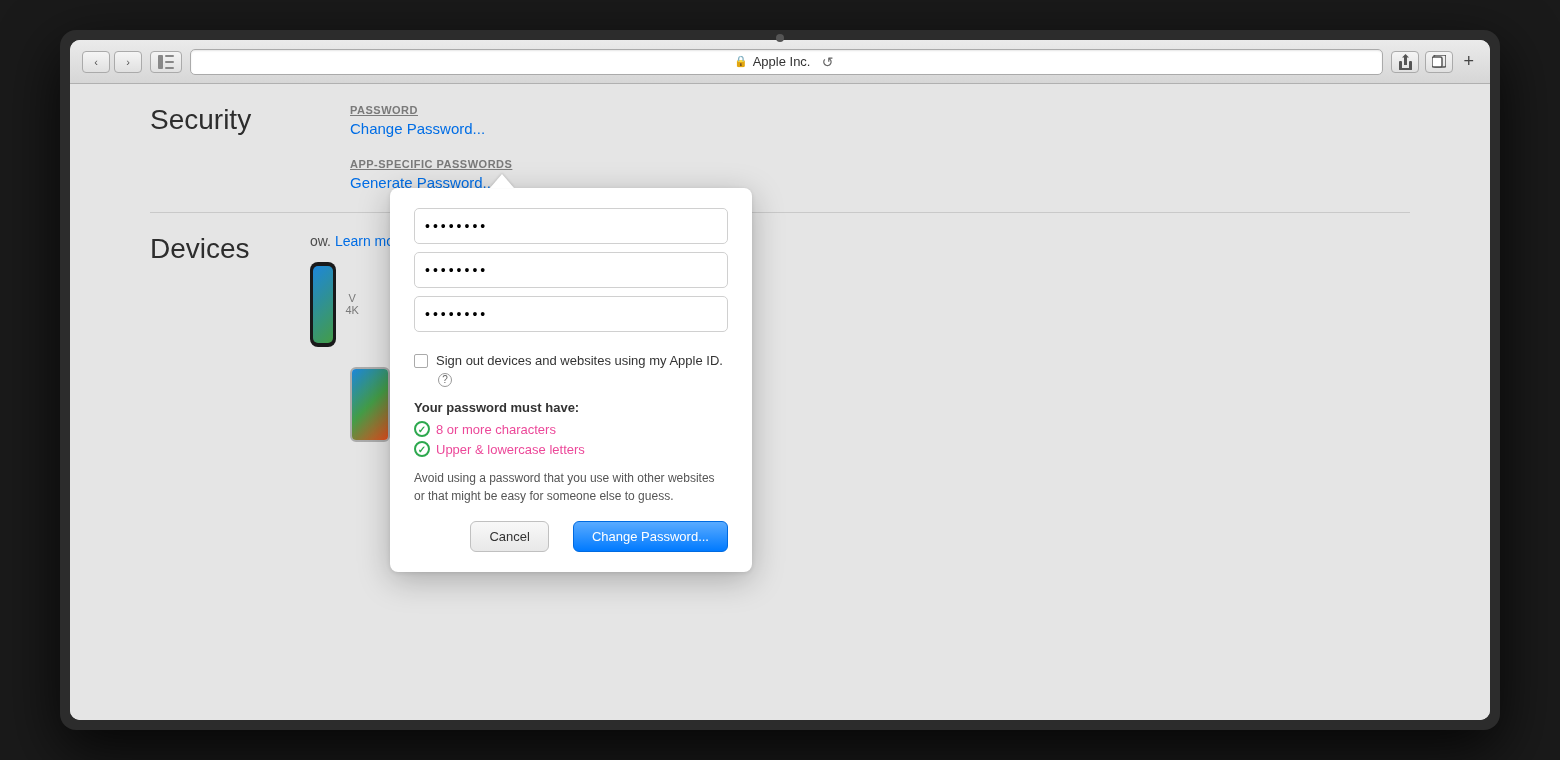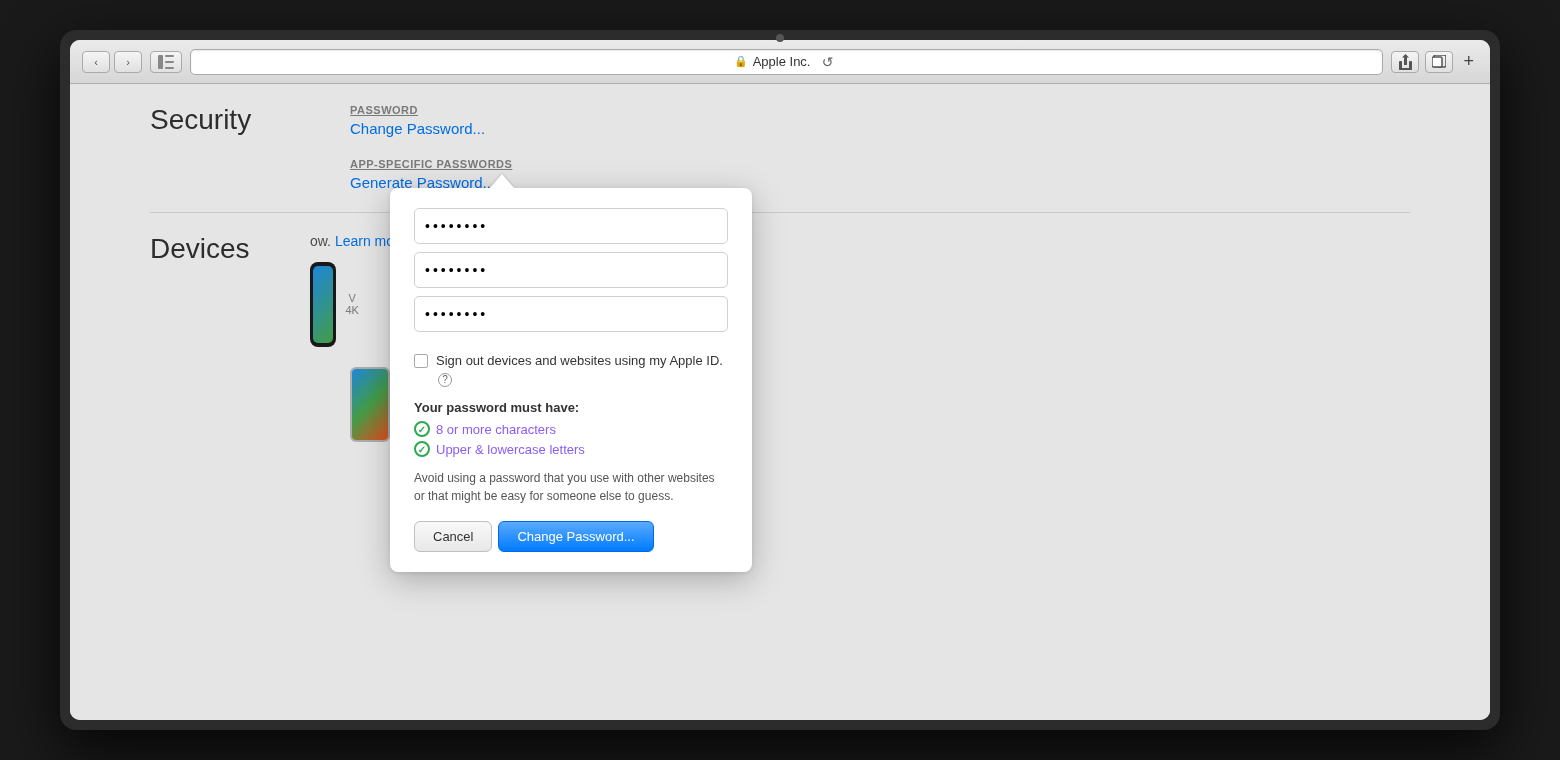--- a/index.html
+++ b/index.html
@@ -383,21 +383,21 @@
 
     .req-check::after {
       content: '✓';
       font-size: 10px;
       color: #2da84e;
       font-weight: bold;
     }
 
     .req-text {
       font-size: 13px;
-      color: #8b5cf6;
+      color: #ec4899;
     }
 
     .strength-section {
       margin: 12px 0;
     }
 
     .strength-label {
       font-size: 13px;
       font-weight: 600;
       color: #333;
@@ -426,21 +426,22 @@
 
     .avoid-text {
       font-size: 12px;
       color: #555;
       line-height: 1.5;
       margin: 10px 0 16px 0;
     }
 
     .modal-buttons {
       display: flex;
-      gap: 6px;
+      justify-content: flex-end;
+      gap: 24px;
     }
 
     .cancel-btn {
       padding: 7px 18px;
       background: linear-gradient(to bottom, #f8f8f8, #e8e8e8);
       border: 1px solid #c0c0c0;
       border-radius: 6px;
       font-size: 13px;
       color: #333;
       cursor: pointer;

